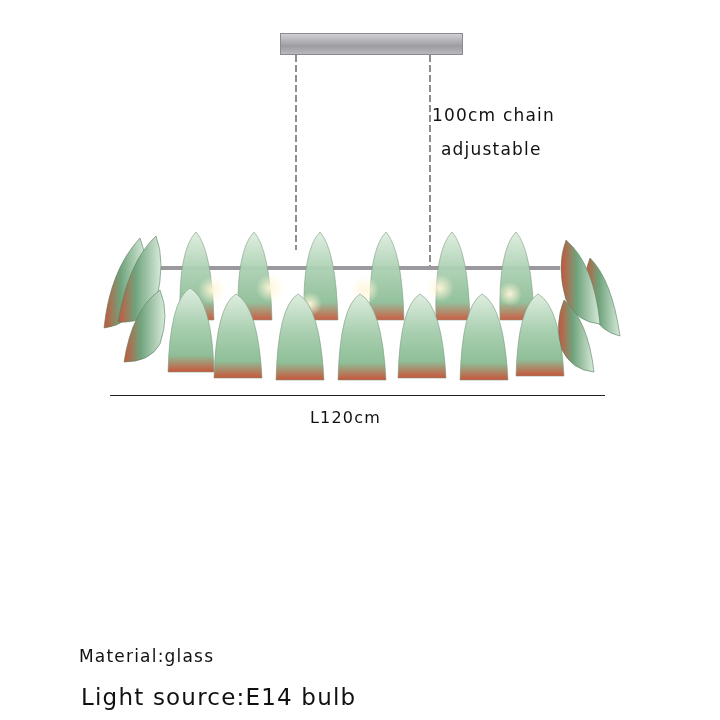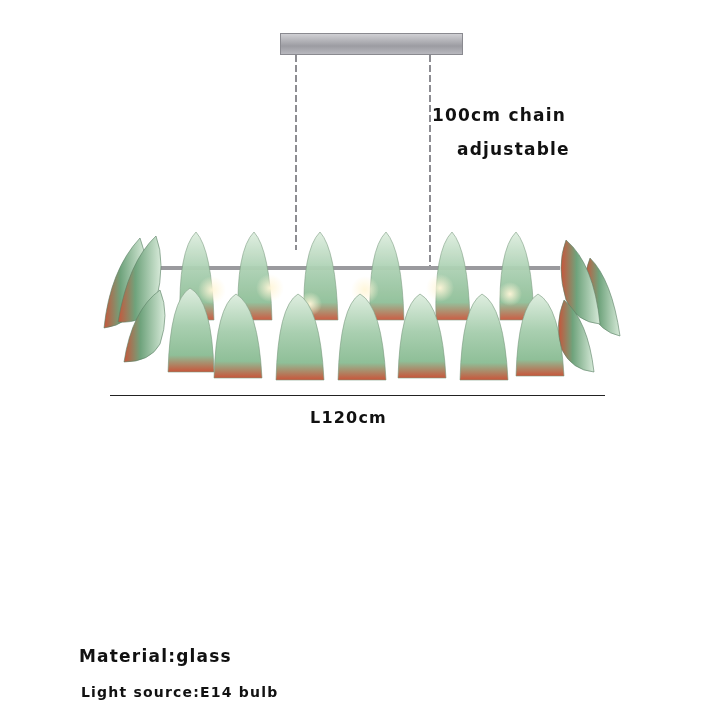--- a/index.html
+++ b/index.html
@@ -1,25 +1,25 @@
 <!DOCTYPE html>
 <html><head>
 <meta charset="utf-8">
 <style>
   html, body { margin: 0; padding: 0; background: #ffffff; }
   body { width: 720px; height: 720px; position: relative; overflow: hidden; font-family: "DejaVu Sans", sans-serif; }
   .abs { position: absolute; }
   .canopy { left: 280px; top: 33px; width: 183px; height: 22px; background: linear-gradient(#d0d0d4, #9c9ca2 60%, #b8b8be); border: 1px solid #8a8a90; box-sizing: border-box; }
-  .label { color: #111; font-weight: bold; letter-spacing: 1.2px; white-space: nowrap; }
+  .label { color: #111; font-weight: normal; letter-spacing: 1.2px; white-space: nowrap; }
   .chain-text-1 { left: 432px; top: 105px; font-size: 17px; }
-  .chain-text-2 { left: 457px; top: 139px; font-size: 17px; }
+  .chain-text-2 { left: 441px; top: 139px; font-size: 17px; }
   .dim-line { left: 110px; top: 395px; width: 495px; height: 1px; background: #222; }
   .length-label { left: 310px; top: 408px; font-size: 16px; }
   .spec-1 { left: 79px; top: 646px; font-size: 17px; }
-  .spec-2 { left: 81px; top: 684px; font-size: 14px; }
+  .spec-2 { left: 81px; top: 684px; font-size: 23px; }
   svg { position: absolute; left: 0; top: 0; }
 </style>
 </head>
 <body>
 
 <div class="abs canopy"></div>
 
 <svg width="720" height="720">
   <defs>
     <linearGradient id="petal" x1="0" y1="0" x2="0" y2="1">

